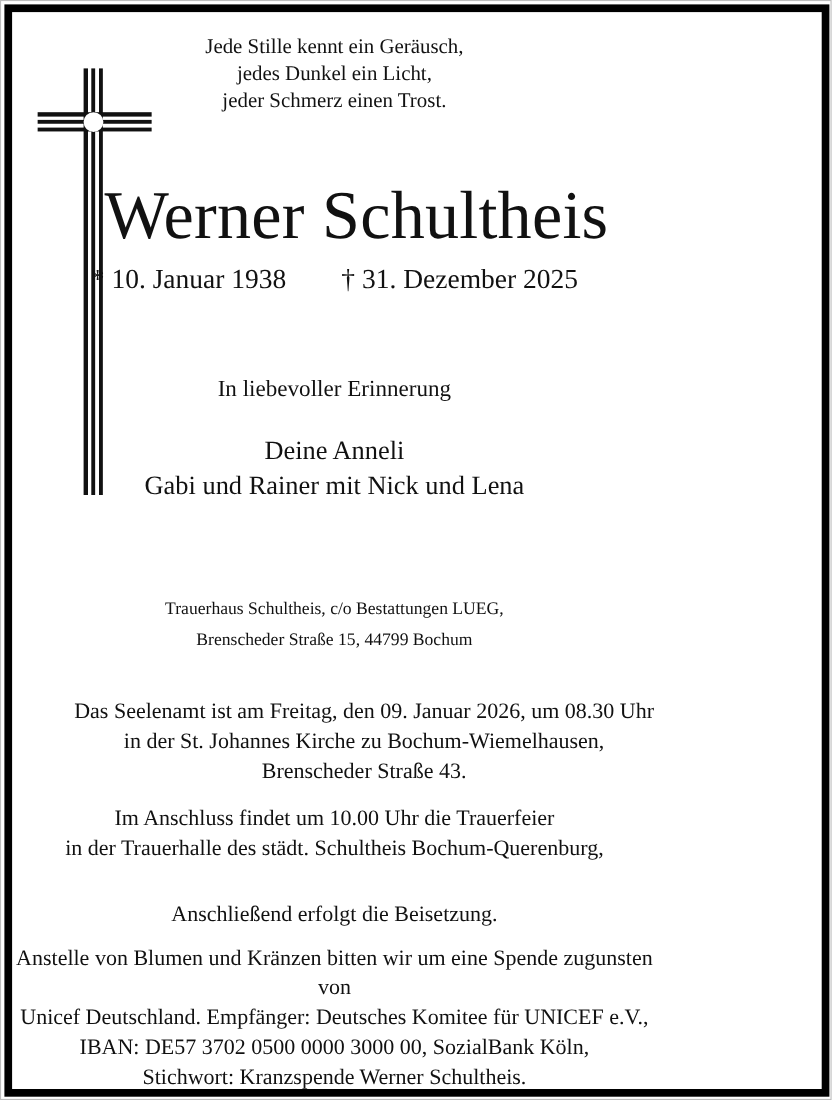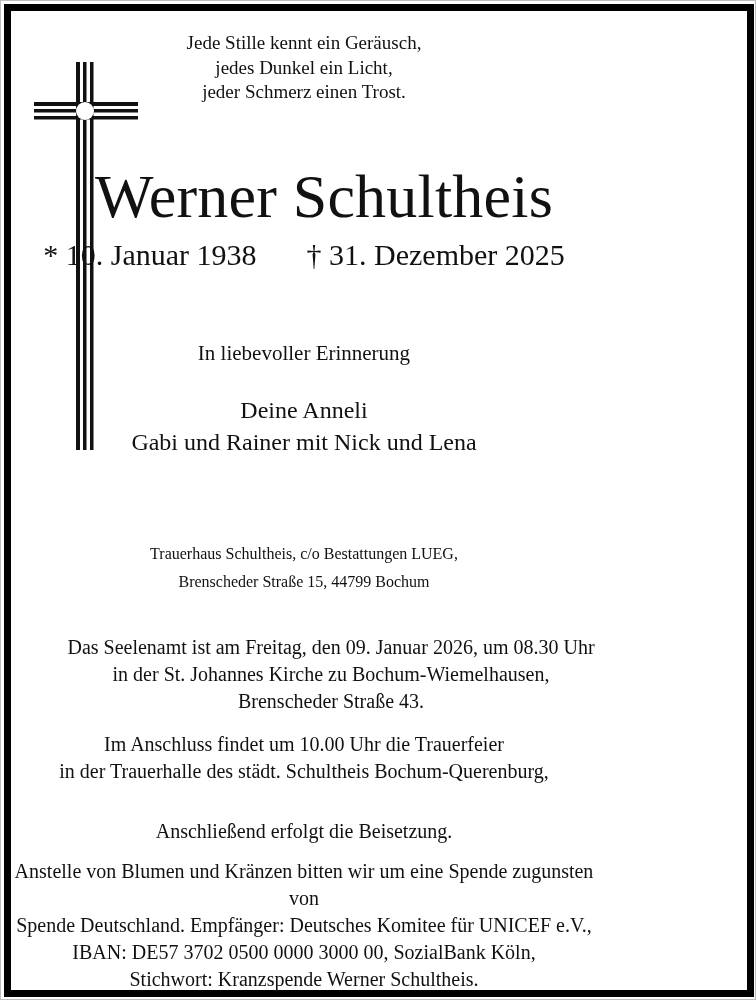--- a/index.html
+++ b/index.html
@@ -5,21 +5,21 @@
   html, body { margin: 0; padding: 0; background: #ffffff; }
   body { width: 756px; height: 1000px; position: relative; overflow: hidden;
          font-family: "Liberation Serif", "DejaVu Serif", serif; color: #111; }
   .frame { position: absolute; left: 4px; top: 4px; width: 736px; height: 979px;
            border: 7px solid #000; background: #fff; box-sizing: content-box; }
   .outer-line { position: absolute; left: 0; top: 0; width: 756px; height: 1000px;
                 box-sizing: border-box; border: 1px solid #bdbdbd; pointer-events: none; }
   .abs { position: absolute; left: 0; width: 608px; text-align: center; }
   .motto { top: 31px; font-size: 19px; line-height: 24.5px; }
   .name { top: 160px; font-size: 62px; line-height: 72px; letter-spacing: 0.2px; }
-  .dates { top: 240px; font-size: 30px; line-height: 30px; }
+  .dates { top: 240px; font-size: 25px; line-height: 30px; }
   .dates span { display: inline-block; }
   .dates .gap { width: 50px; }
   .memory { top: 339px; font-size: 21px; line-height: 28px; }
   .family { top: 394px; font-size: 24px; line-height: 32px; }
   .mourning { top: 540px; font-size: 16px; line-height: 28px; }
   .service { top: 634px; font-size: 20px; line-height: 27px; margin-left: 27px; }
   .ceremony { top: 731px; font-size: 20px; line-height: 27px; }
   .burial { top: 818px; font-size: 20px; line-height: 27px; }
   .donation { top: 858px; font-size: 20px; line-height: 27px; }
   .line { display: block; }
@@ -77,16 +77,16 @@
 
 <div class="abs ceremony">
   <span class="line">Im Anschluss findet um 10.00 Uhr die Trauerfeier</span>
   <span class="line">in der Trauerhalle des städt. Schultheis Bochum-Querenburg,</span>
 </div>
 
 <div class="abs burial">Anschließend erfolgt die Beisetzung.</div>
 
 <div class="abs donation">
   <span class="line">Anstelle von Blumen und Kränzen bitten wir um eine Spende zugunsten von</span>
-  <span class="line">Spende Deutschland. Empfänger: Deutsches Komitee für UNICEF e.V.,</span>
+  <span class="line">Unicef Deutschland. Empfänger: Deutsches Komitee für UNICEF e.V.,</span>
   <span class="line">IBAN: DE57 3702 0500 0000 3000 00, SozialBank Köln,</span>
   <span class="line">Stichwort: Kranzspende Werner Schultheis.</span>
 </div>
 
 </body></html>

